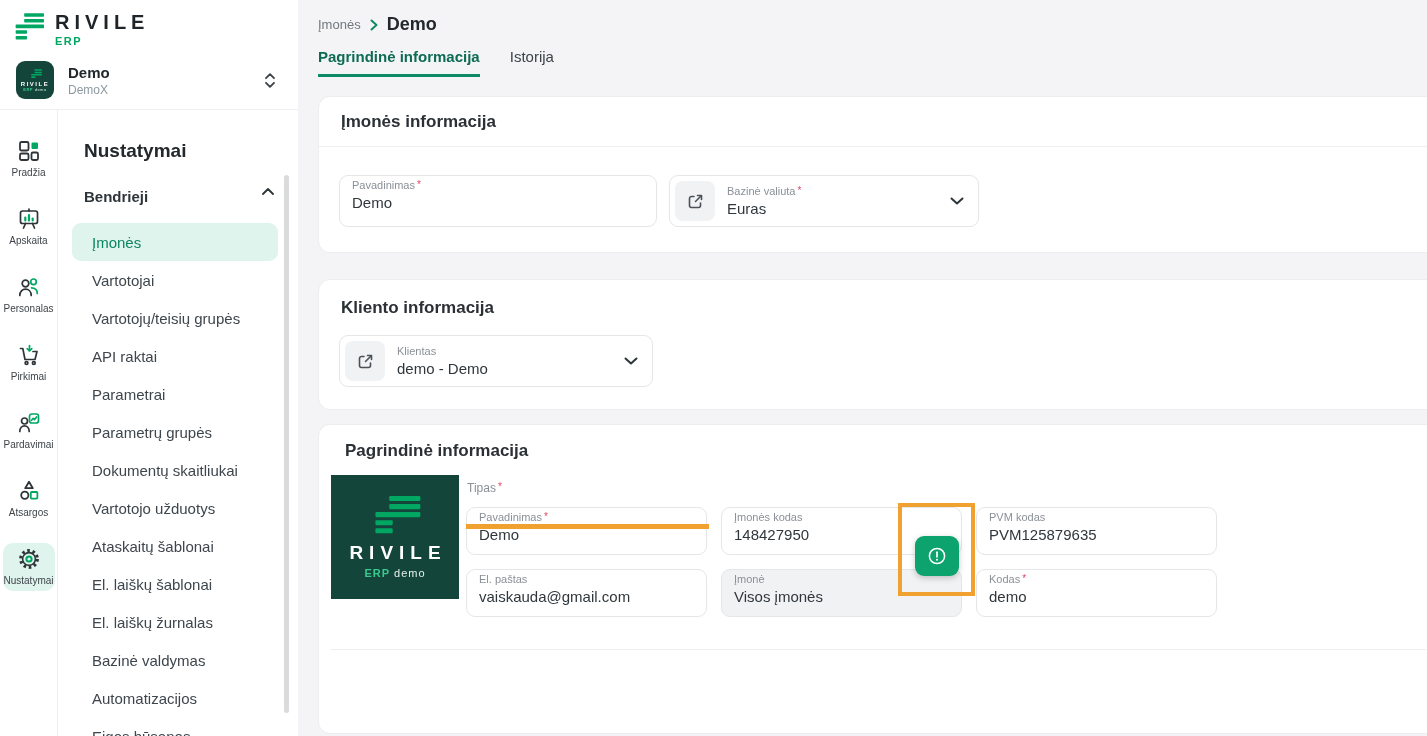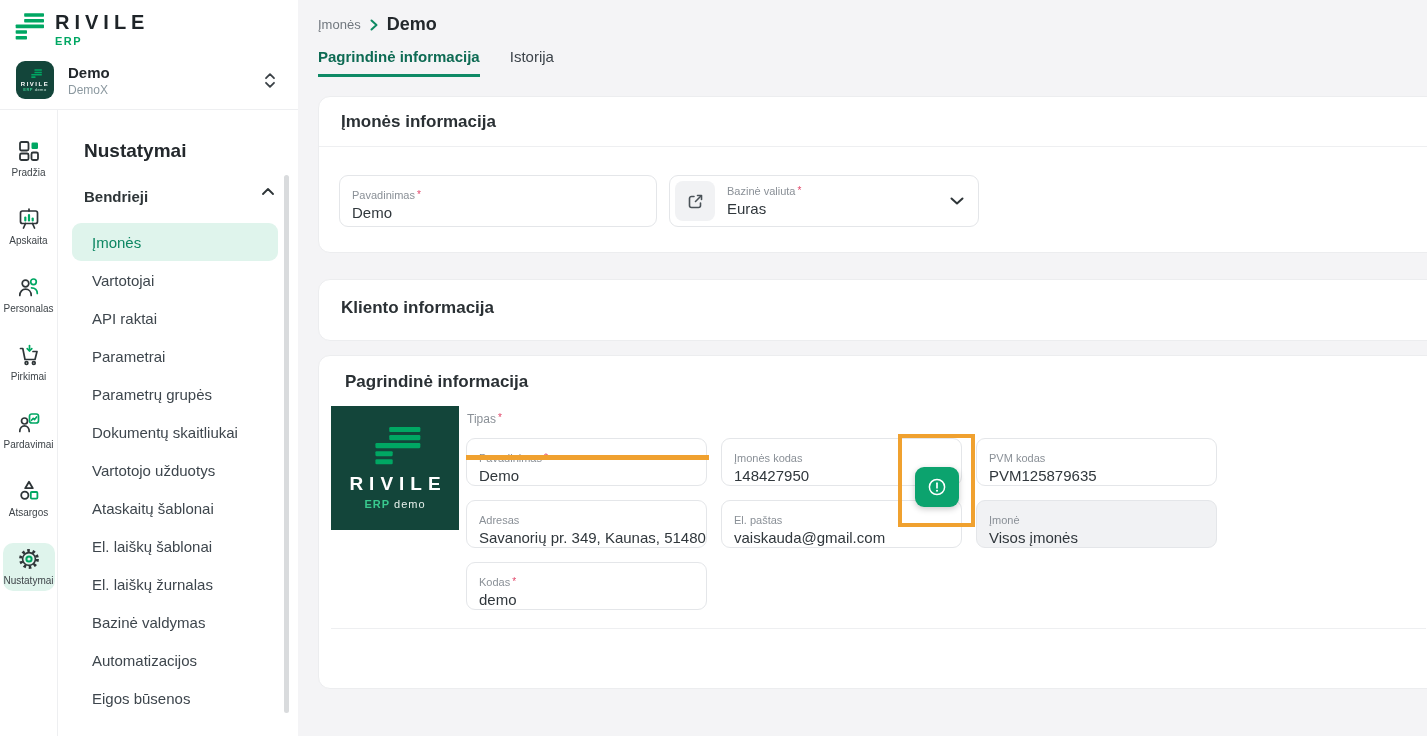--- a/index.html
+++ b/index.html
@@ -46,21 +46,21 @@
   .bc-current { font-size:18px; font-weight:bold; color:#23282C; }
   .tabs { margin:13px 0 0 20px; display:flex; gap:30px; }
   .tab { font-size:15px; color:#3C434A; padding-bottom:9px; border-bottom:3px solid transparent; cursor:pointer; }
   .tab.active { color:#0E6B54; font-weight:bold; border-bottom-color:#0F8A66; }
 
   .card { margin:0 -14px 0 20px; background:#fff; border:1px solid #ECEDEF; border-radius:12px; }
   .card-header { padding:15px 22px 14px; font-size:17px; font-weight:bold; color:#2A3034; border-bottom:1px solid #EEEFF1; }
   .card-title { padding:18px 22px 0; font-size:17px; font-weight:bold; color:#2A3034; }
 
   
-  .field { border:1px solid #E4E6E9; border-radius:9px; background:#fff; padding:13px 12px; height:52px; }
+  .field { border:1px solid #E4E6E9; border-radius:9px; background:#fff; padding:3px 12px; height:52px; }
   .field.small { height:48px; }
   .field.disabled { background:#F1F2F4; }
   .f-label { font-size:11px; color:#8A9097; white-space:nowrap; }
   .req { color:#E2486B; font-size:10px; vertical-align:top; margin-left:2px; }
   .f-value { font-size:15px; color:#30373C; margin-top:3px; white-space:nowrap; }
   .select { display:flex; align-items:center; padding:5px 14px 5px 5px; }
   .link-btn { width:40px; height:40px; border-radius:8px; background:#F1F2F4; display:flex; align-items:center; justify-content:center; margin-right:12px; flex:0 0 auto; cursor:pointer; }
   .select .stack { flex:1; }
   .select .chev { margin-left:auto; }
 
@@ -252,20 +252,21 @@
       <span class="group-label">Bendrieji</span>
       <span>
         <svg width="12" height="7" viewBox="0 0 12 7" fill="none" stroke="#2E3538" stroke-width="1.8" stroke-linecap="round" stroke-linejoin="round">
             <path d="M1 6 L6 1 L11 6"></path>
           </svg>
       </span>
     </div>
     <ul class="subnav-list">
       <li class="active">Įmonės</li>
       <li>Vartotojai</li>
+      <li>Vartotojų/teisių grupės</li>
       <li>API raktai</li>
       <li>Parametrai</li>
       <li>Parametrų grupės</li>
       <li>Dokumentų skaitliukai</li>
       <li>Vartotojo užduotys</li>
       <li>Ataskaitų šablonai</li>
       <li>El. laiškų šablonai</li>
       <li>El. laiškų žurnalas</li>
       <li>Bazinė valdymas</li>
       <li>Automatizacijos</li>
@@ -314,20 +315,38 @@
           <svg width="14" height="8" viewBox="0 0 14 8" fill="none" stroke="#2E3538" stroke-width="2" stroke-linecap="round" stroke-linejoin="round">
               <path d="M1.5 1.5 L7 6.5 L12.5 1.5"></path>
             </svg>
         </span>
       </div>
     </div>
   </section>
 
   <section class="card card2">
     <div class="card-title">Kliento informacija</div>
+    <div class="field select">
+      <span class="link-btn">
+        <svg width="17" height="17" viewBox="0 0 17 17" fill="none" stroke="#4A5258" stroke-width="1.6" stroke-linecap="round" stroke-linejoin="round">
+            <path d="M7 3.5 H4.5 a2 2 0 0 0 -2 2 v7 a2 2 0 0 0 2 2 h7 a2 2 0 0 0 2 -2 V10"></path>
+            <path d="M10.5 2.5 h4 v4"></path>
+            <path d="M14.2 2.8 L8.5 8.5"></path>
+          </svg>
+      </span>
+      <span class="stack">
+        <div class="f-label"><span>Klientas</span></div>
+        <div class="f-value">demo - Demo</div>
+      </span>
+      <span class="chev">
+        <svg width="14" height="8" viewBox="0 0 14 8" fill="none" stroke="#2E3538" stroke-width="2" stroke-linecap="round" stroke-linejoin="round">
+            <path d="M1.5 1.5 L7 6.5 L12.5 1.5"></path>
+          </svg>
+      </span>
+    </div>
   </section>
 
   <section class="card card3">
     <div class="card3-title">Pagrindinė informacija</div>
     <div class="card3-content">
       <div class="logo-tile">
         <svg width="56" height="38" viewBox="0 0 48 33">
             <g fill="#00A763">
               <rect x="19" y="0" width="27" height="4.4" rx="1"></rect>
               <rect x="19" y="7" width="27" height="4.4" rx="1"></rect>
@@ -363,24 +382,20 @@
           <div class="field small">
             <div class="f-label">Įmonės kodas</div>
             <div class="f-value">148427950</div>
           </div>
           <div class="field small">
             <div class="f-label">PVM kodas</div>
             <div class="f-value">PVM125879635</div>
           </div>
 
           <div class="field small">
-            <div class="f-label">Adresas</div>
-            <div class="f-value">Savanorių pr. 349, Kaunas, 51480</div>
-          </div>
-          <div class="field small">
             <div class="f-label">El. paštas</div>
             <div class="f-value">vaiskauda@gmail.com</div>
           </div>
 
           <div class="field small disabled">
             <div class="f-label">Įmonė</div>
             <div class="f-value">Visos įmonės</div>
           </div>
           <div class="field small">
             <div class="f-label"><span>Kodas</span><span class="req">*</span></div>

